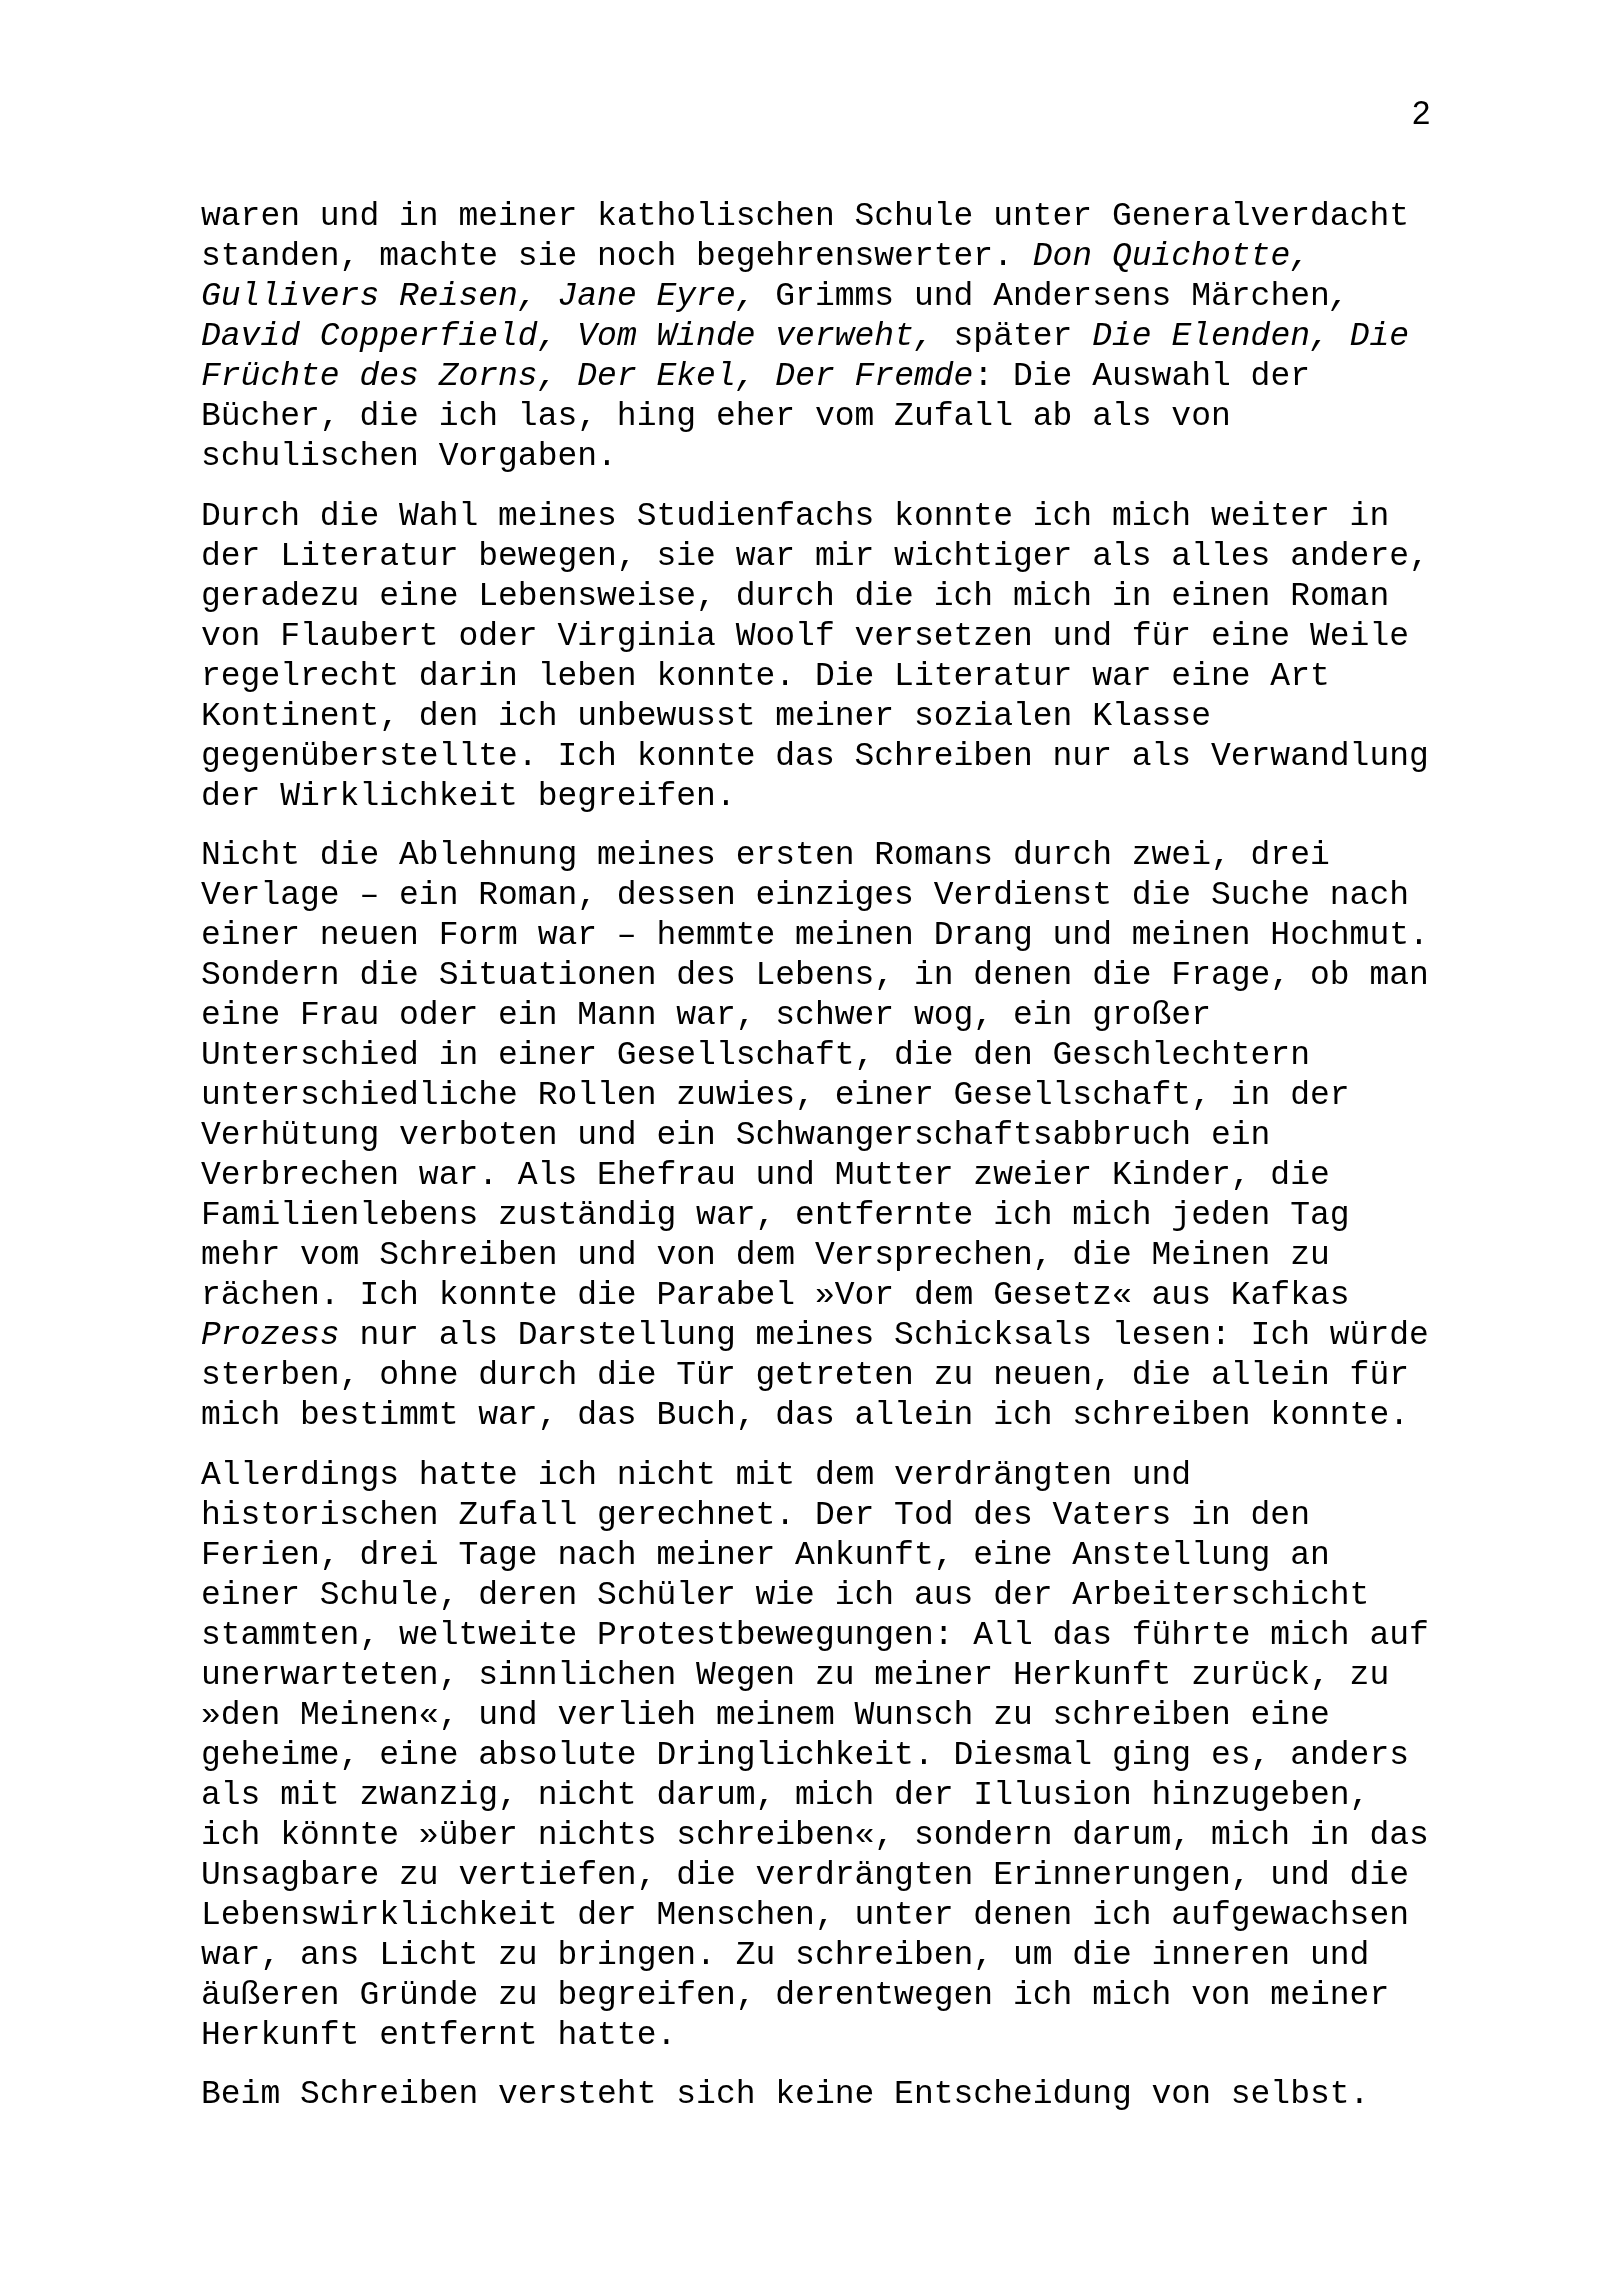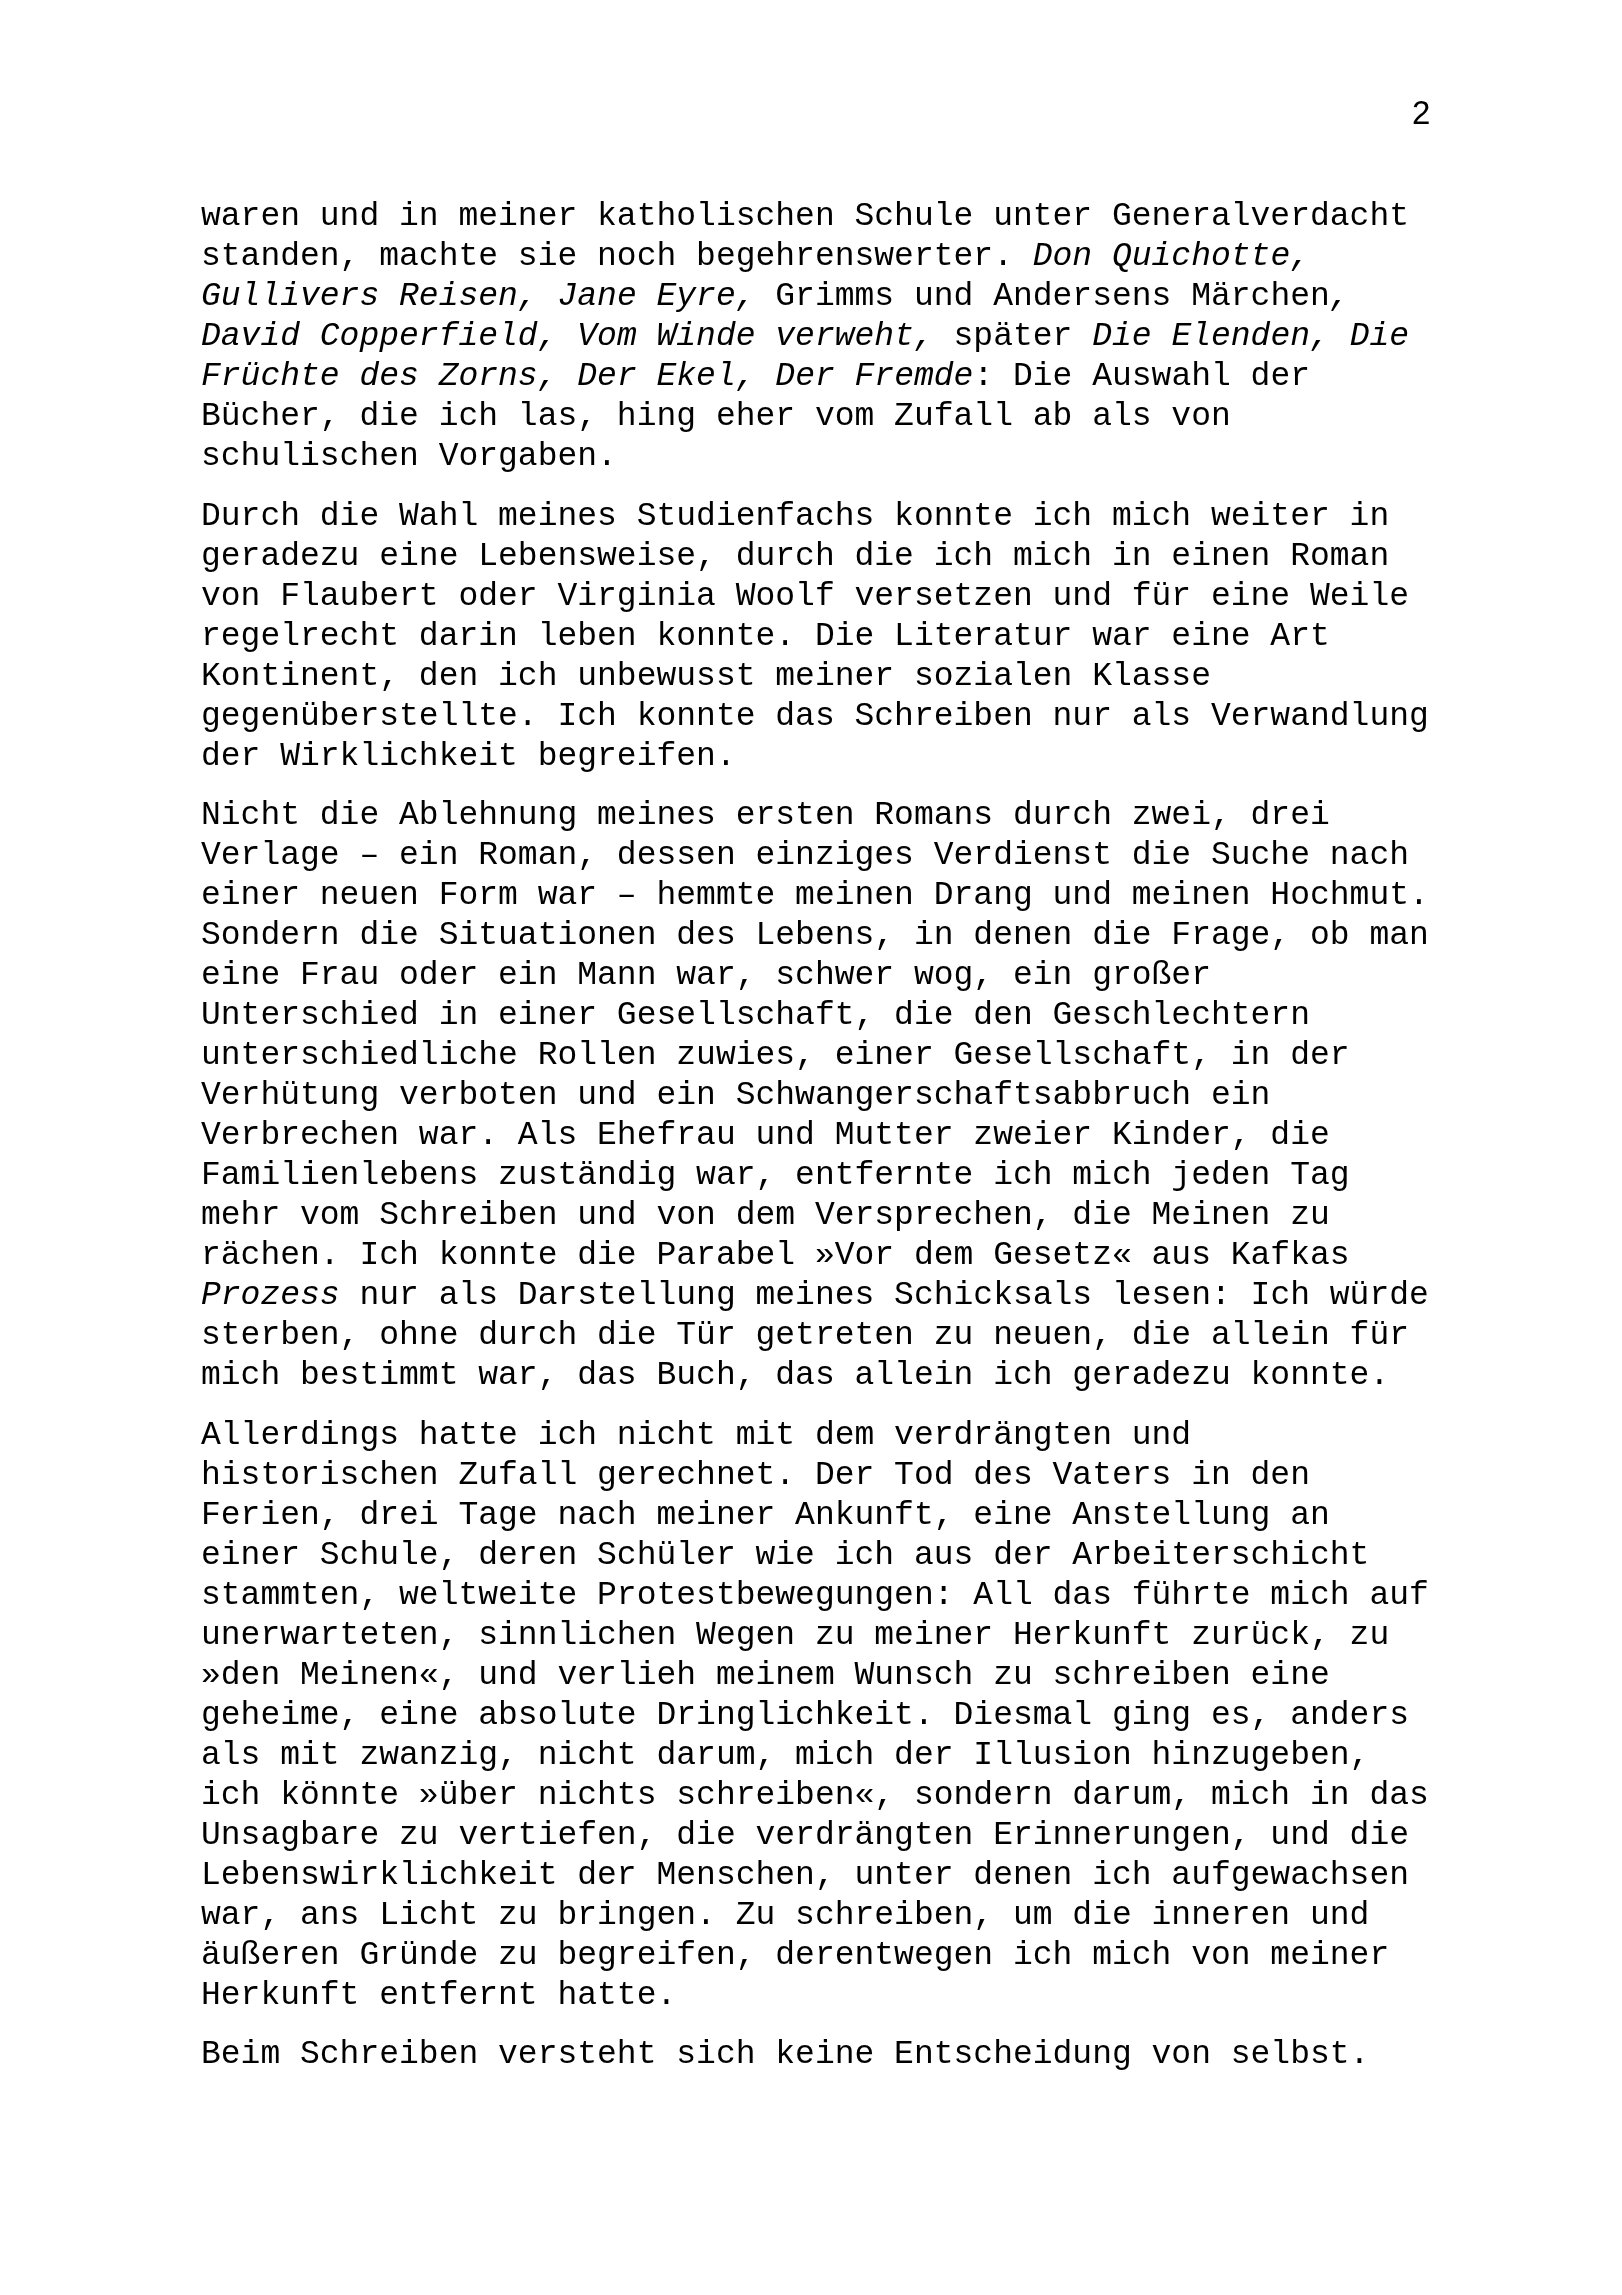--- a/index.html
+++ b/index.html
@@ -59,20 +59,21 @@
         <span class="line"><span>waren und in meiner katholischen Schule unter Generalverdacht</span></span>
         <span class="line"><span>standen, machte sie noch begehrenswerter. </span><span class="i">Don Quichotte,</span></span>
         <span class="line"><span class="i">Gullivers Reisen,</span><span> </span><span class="i">Jane Eyre,</span><span> Grimms und Andersens Märchen</span><span class="i">,</span></span>
         <span class="line"><span class="i">David Copperfield,</span><span> </span><span class="i">Vom Winde verweht,</span><span> später </span><span class="i">Die Elenden,</span><span> </span><span class="i">Die</span></span>
         <span class="line"><span class="i">Früchte des Zorns,</span><span> </span><span class="i">Der Ekel,</span><span> </span><span class="i">Der Fremde</span><span>: Die Auswahl der</span></span>
         <span class="line"><span>Bücher, die ich las, hing eher vom Zufall ab als von</span></span>
         <span class="line"><span>schulischen Vorgaben.</span></span>
       </p>
       <p class="para">
         <span class="line"><span>Durch die Wahl meines Studienfachs konnte ich mich weiter in</span></span>
+        <span class="line"><span>der Literatur bewegen, sie war mir wichtiger als alles andere,</span></span>
         <span class="line"><span>geradezu eine Lebensweise, durch die ich mich in einen Roman</span></span>
         <span class="line"><span>von Flaubert oder Virginia Woolf versetzen und für eine Weile</span></span>
         <span class="line"><span>regelrecht darin leben konnte. Die Literatur war eine Art</span></span>
         <span class="line"><span>Kontinent, den ich unbewusst meiner sozialen Klasse</span></span>
         <span class="line"><span>gegenüberstellte. Ich konnte das Schreiben nur als Verwandlung</span></span>
         <span class="line"><span>der Wirklichkeit begreifen.</span></span>
       </p>
       <p class="para">
         <span class="line"><span>Nicht die Ablehnung meines ersten Romans durch zwei, drei</span></span>
         <span class="line"><span>Verlage – ein Roman, dessen einziges Verdienst die Suche nach</span></span>
@@ -81,21 +82,21 @@
         <span class="line"><span>eine Frau oder ein Mann war, schwer wog, ein großer</span></span>
         <span class="line"><span>Unterschied in einer Gesellschaft, die den Geschlechtern</span></span>
         <span class="line"><span>unterschiedliche Rollen zuwies, einer Gesellschaft, in der</span></span>
         <span class="line"><span>Verhütung verboten und ein Schwangerschaftsabbruch ein</span></span>
         <span class="line"><span>Verbrechen war. Als Ehefrau und Mutter zweier Kinder, die</span></span>
         <span class="line"><span>Familienlebens zuständig war, entfernte ich mich jeden Tag</span></span>
         <span class="line"><span>mehr vom Schreiben und von dem Versprechen, die Meinen zu</span></span>
         <span class="line"><span>rächen. Ich konnte die Parabel »Vor dem Gesetz« aus Kafkas</span></span>
         <span class="line"><span class="i">Prozess</span><span> nur als Darstellung meines Schicksals lesen: Ich würde</span></span>
         <span class="line"><span>sterben, ohne durch die Tür getreten zu neuen, die allein für</span></span>
-        <span class="line"><span>mich bestimmt war, das Buch, das allein ich geradezu konnte.</span></span>
+        <span class="line"><span>mich bestimmt war, das Buch, das allein ich schreiben konnte.</span></span>
       </p>
       <p class="para">
         <span class="line"><span>Allerdings hatte ich nicht mit dem verdrängten und</span></span>
         <span class="line"><span>historischen Zufall gerechnet. Der Tod des Vaters in den</span></span>
         <span class="line"><span>Ferien, drei Tage nach meiner Ankunft, eine Anstellung an</span></span>
         <span class="line"><span>einer Schule, deren Schüler wie ich aus der Arbeiterschicht</span></span>
         <span class="line"><span>stammten, weltweite Protestbewegungen: All das führte mich auf</span></span>
         <span class="line"><span>unerwarteten, sinnlichen Wegen zu meiner Herkunft zurück, zu</span></span>
         <span class="line"><span>»den Meinen«, und verlieh meinem Wunsch zu schreiben eine</span></span>
         <span class="line"><span>geheime, eine absolute Dringlichkeit. Diesmal ging es, anders</span></span>

